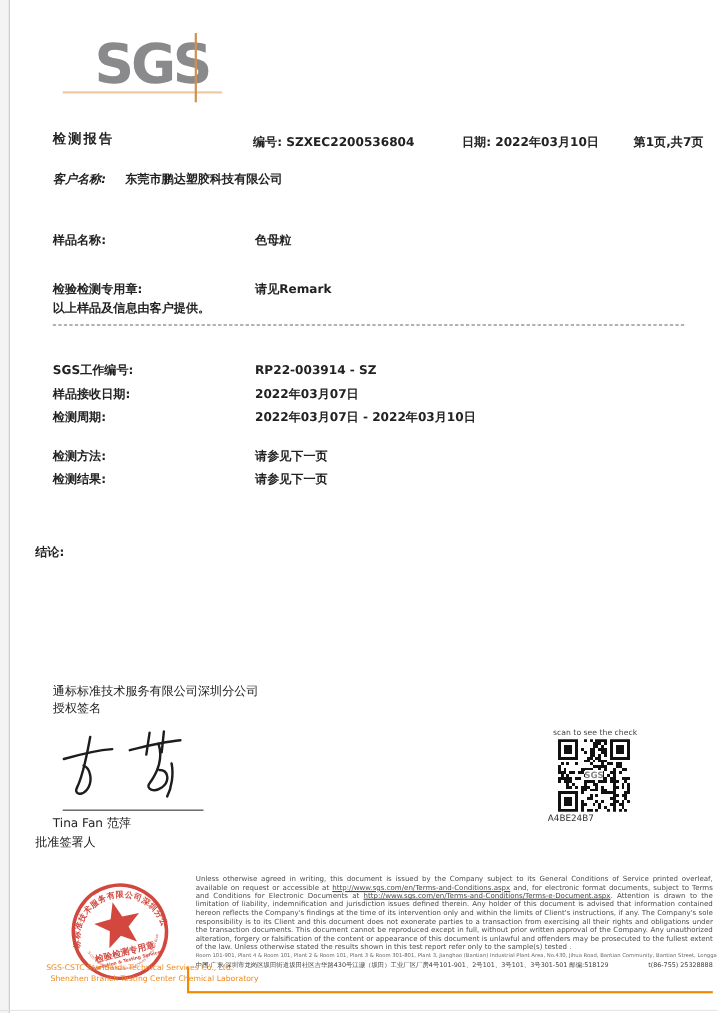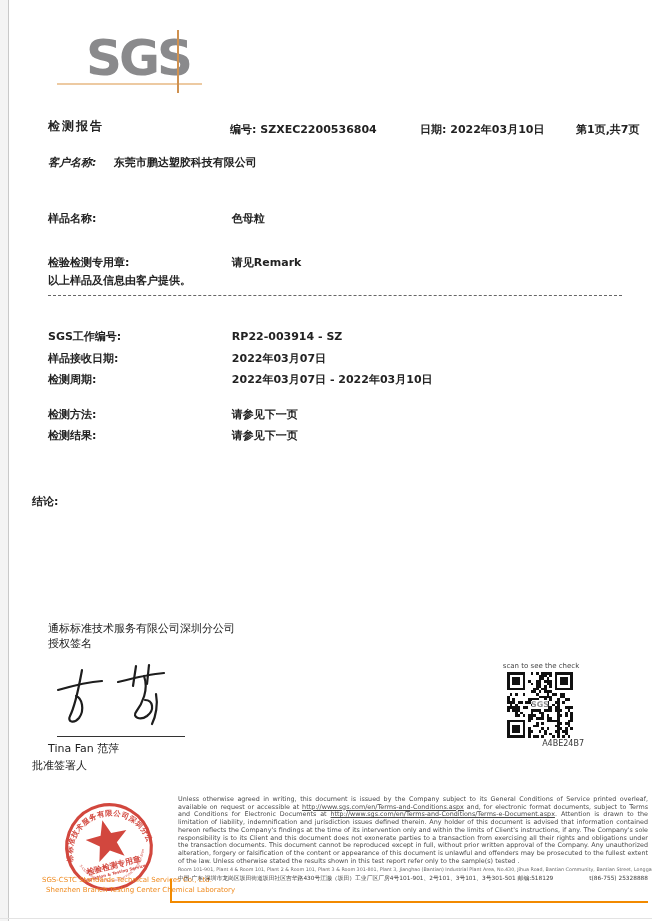--- a/index.html
+++ b/index.html
@@ -33,21 +33,21 @@
   .sig-company{position:absolute;left:48px;top:621px;font-size:11px;}
   .sig-auth{position:absolute;left:48px;top:636px;font-size:11px;}
   .sig-svg{position:absolute;left:52px;top:660px;}
   .sig-line{position:absolute;left:57px;top:736px;width:128px;height:1px;background:#333;}
   .sig-name{position:absolute;left:48px;top:741px;font-size:11px;}
   .sig-role{position:absolute;left:32px;top:758px;font-size:11px;}
 
   
   .qr-cap{position:absolute;left:498px;top:662px;width:86px;text-align:center;font-size:7px;color:#444;}
   .qr-box{position:absolute;left:507px;top:672px;width:66px;height:66px;}
-  .qr-code-label{position:absolute;left:498px;top:739px;width:86px;text-align:right;font-size:8px;color:#333;}
+  .qr-code-label{position:absolute;left:498px;top:739px;width:86px;text-align:left;font-size:8px;color:#333;}
 
   
   .stamp{position:absolute;left:63px;top:801px;width:92px;height:92px;transform:rotate(-14deg);opacity:.92;}
 
   
   .f-co1{position:absolute;left:42px;top:876px;font-size:7px;color:#ef8a1e;white-space:nowrap;}
   .f-co2{position:absolute;left:46px;top:886px;font-size:7px;color:#ef8a1e;white-space:nowrap;}
 
   
   .legal{position:absolute;left:178px;top:796px;width:470px;font-size:6.4px;line-height:7.7px;

